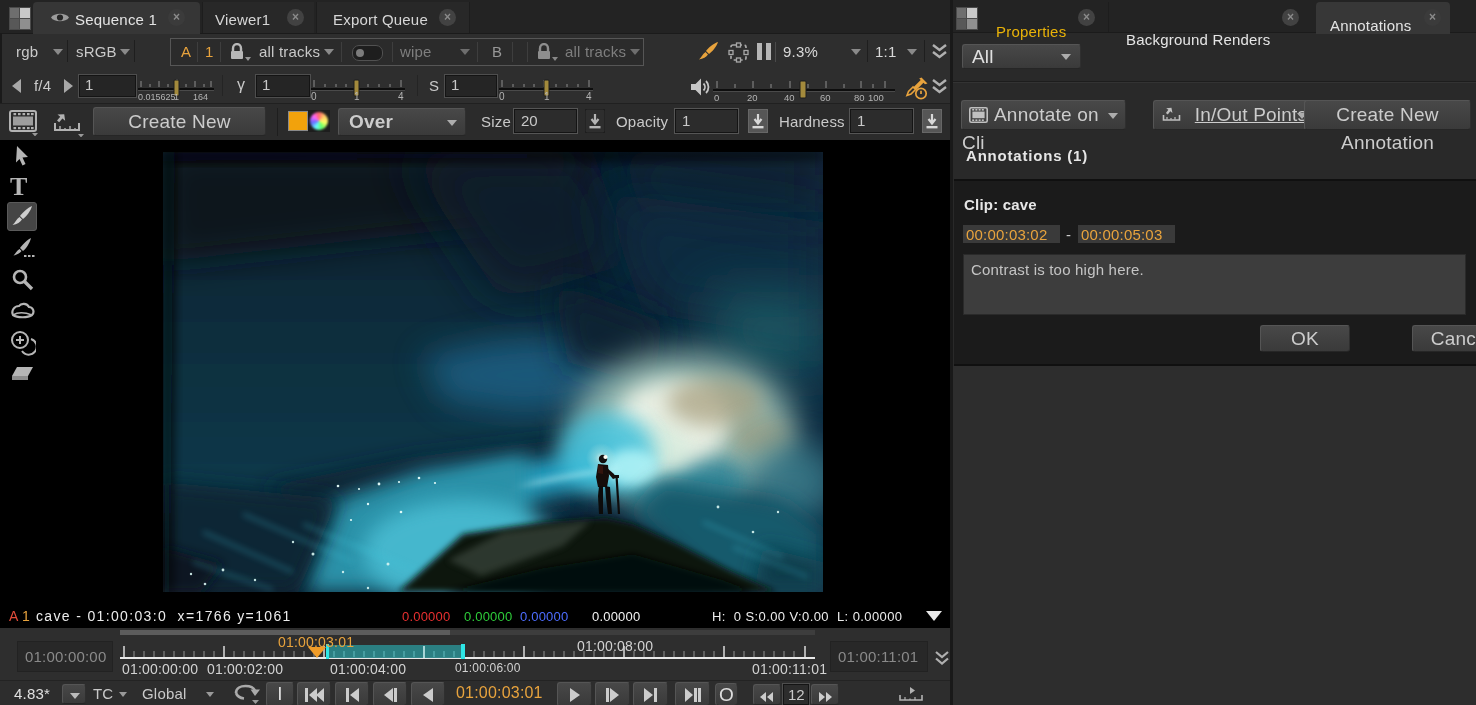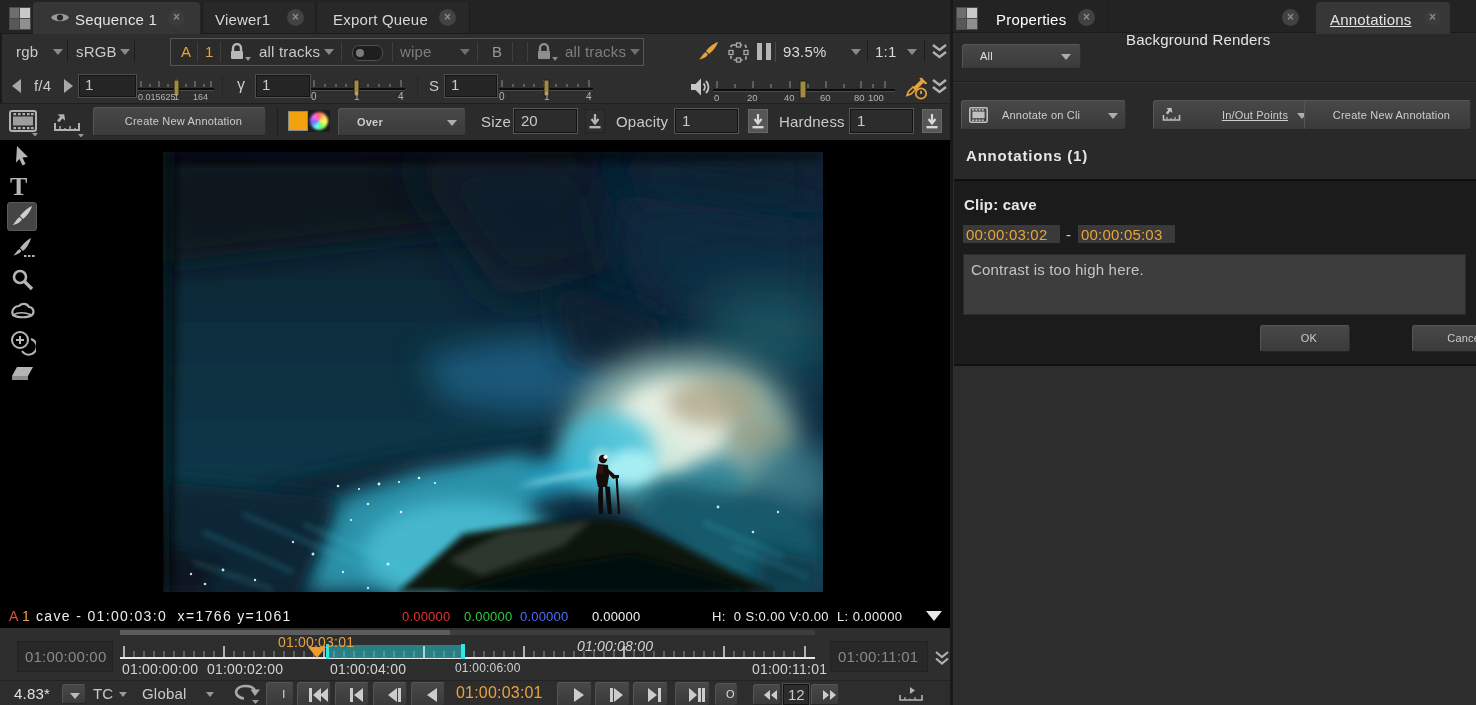--- a/index.html
+++ b/index.html
@@ -3,21 +3,21 @@
 <meta charset="utf-8">
 <style>
   html,body{margin:0;padding:0;background:#2d2d2d;}
   #root{position:relative;width:1476px;height:705px;overflow:hidden;
     font-family:"Liberation Sans",sans-serif;background:#2d2d2d;color:#c8c8c8;}
   .abs{position:absolute;}
   .t{position:absolute;white-space:nowrap;font-size:15px;color:#c9c9c9;letter-spacing:.2px;}
   .btn{position:absolute;box-sizing:border-box;border-radius:3px;
     background:linear-gradient(#484848,#3a3a3a);
     border:1px solid #555;border-bottom-color:#262626;border-right-color:#2f2f2f;
-    color:#cccccc;font-size:11px;text-align:center;letter-spacing:.2px;padding-left:8px;}
+    color:#cccccc;font-size:19px;text-align:center;letter-spacing:.2px;}
   .inp{position:absolute;box-sizing:border-box;background:#252525;
     border:1px solid #141414;box-shadow:0 0 0 1px #4e4e4e;
     color:#c9c9c9;font-size:15px;}
   .vsep{position:absolute;width:1px;background:#1e1e1e;}
   .adn{position:absolute;width:0;height:0;border-left:5px solid transparent;
     border-right:5px solid transparent;border-top:6px solid #999;}
   .xclose{position:absolute;width:17px;height:17px;border-radius:9px;background:#3b3b3b;
     color:#8b8b8b;font-size:12px;font-weight:bold;text-align:center;line-height:16px;}
 </style>
 </head>
@@ -96,21 +96,21 @@
   <svg class="abs" style="left:728px;top:42px;" width="21" height="21" viewBox="0 0 21 21">
     <rect x="3" y="3" width="15" height="15" rx="2" fill="none" stroke="#a8a8a8" stroke-width="1.7" stroke-dasharray="3.2 2.6"></rect>
     <rect x="8.5" y="1" width="4" height="4" fill="#2e2e2e" stroke="#a8a8a8" stroke-width="1.3"></rect>
     <rect x="8.5" y="16" width="4" height="4" fill="#2e2e2e" stroke="#a8a8a8" stroke-width="1.3"></rect>
     <rect x="1" y="8.5" width="4" height="4" fill="#2e2e2e" stroke="#a8a8a8" stroke-width="1.3"></rect>
     <rect x="16" y="8.5" width="4" height="4" fill="#2e2e2e" stroke="#a8a8a8" stroke-width="1.3"></rect>
   </svg>
   <div class="abs" style="left:757px;top:43px;width:5px;height:17px;background:#b5b5b5;"></div>
   <div class="abs" style="left:766px;top:43px;width:5px;height:17px;background:#b5b5b5;"></div>
   <div class="vsep" style="left:775px;top:42px;height:20px;background:#4a4a4a;"></div>
-  <div class="t" style="left:783px;top:43px;color:#d8d8d8;">93.5%</div>
+  <div class="t" style="left:783px;top:43px;color:#d8d8d8;">9.3%</div>
   <div class="adn" style="left:851px;top:49px;border-top-color:#8a8a8a;"></div>
   <div class="vsep" style="left:867px;top:40px;height:22px;"></div>
   <div class="t" style="left:875px;top:43px;color:#d8d8d8;">1:1</div>
   <div class="adn" style="left:907px;top:49px;border-top-color:#8a8a8a;"></div>
   <div class="vsep" style="left:924px;top:40px;height:22px;"></div>
   <svg class="abs" style="left:931px;top:43px;" width="17" height="17" viewBox="0 0 17 17">
     <path d="M2 2 L8.5 7 L15 2" fill="none" stroke="#b0b0b0" stroke-width="2.4"></path>
     <path d="M2 9 L8.5 14 L15 9" fill="none" stroke="#b0b0b0" stroke-width="2.4"></path>
   </svg>
 </div>
@@ -560,21 +560,21 @@
     <line x1="304" y1="12" x2="304" y2="24" stroke="#d8f8f8" stroke-width="1.4"></line>
     <rect x="206" y="10" width="3" height="15" fill="#2ee6e6"></rect>
     <rect x="341" y="10" width="4" height="15" fill="#2ee6e6"></rect>
     <polygon points="188,13 206,13 197,24" fill="#f09c28"></polygon>
   </svg>
   <div class="t" style="left:278px;top:634px;color:#e8a33d;font-size:14px;">01:00:03:01</div>
   <div class="t" style="left:122px;top:661px;color:#d2d2d2;font-size:14px;">01:00:00:00</div>
   <div class="t" style="left:207px;top:661px;color:#d2d2d2;font-size:14px;">01:00:02:00</div>
   <div class="t" style="left:330px;top:661px;color:#d2d2d2;font-size:14px;">01:00:04:00</div>
   <div class="t" style="left:455px;top:661px;color:#d2d2d2;font-size:12px;">01:00:06:00</div>
-  <div class="t" style="left:577px;top:638px;color:#d2d2d2;font-size:14px;font-style:italic;">01:00:08:00</div>
+  <div class="t" style="left:577px;top:638px;color:#d2d2d2;font-size:14px;">01:00:08:00</div>
   <div class="t" style="left:752px;top:661px;color:#d2d2d2;font-size:14px;">01:00:11:01</div>
   <svg class="abs" style="left:934px;top:650px;" width="16" height="16" viewBox="0 0 16 16">
     <path d="M2 2 L8 7 L14 2" fill="none" stroke="#b0b0b0" stroke-width="2.2"></path>
     <path d="M2 8.5 L8 13.5 L14 8.5" fill="none" stroke="#b0b0b0" stroke-width="2.2"></path>
   </svg>
 </div>
 
 <div id="TRANSPORT">
   <div class="abs" style="left:0;top:680px;width:950px;height:25px;background:#2d2d2d;border-top:1px solid #232323;box-sizing:border-box;"></div>
   <div class="t" style="left:14px;top:685px;color:#e0e0e0;">4.83*</div>
@@ -649,27 +649,27 @@
 <div class="abs" style="left:950px;top:0;width:3px;height:705px;background:#191919;"></div>
 <div id="RPANE">
   <div class="abs" style="left:953px;top:0;width:523px;height:705px;background:#292929;"></div>
   <div class="abs" style="left:953px;top:0;width:523px;height:33px;background:#232323;border-bottom:1px solid #1b1b1b;box-sizing:border-box;"></div>
   <div class="abs" style="left:956px;top:7px;width:22px;height:23px;background:#4a4a4a;">
     <div class="abs" style="left:1px;top:1px;width:9px;height:10px;background:#6e6e6e;"></div>
     <div class="abs" style="left:1px;top:12px;width:9px;height:10px;background:#585858;"></div>
     <div class="abs" style="left:11px;top:1px;width:10px;height:10px;background:#c9c9c9;"></div>
     <div class="abs" style="left:11px;top:12px;width:10px;height:10px;background:#8f8f8f;"></div>
   </div>
-  <div class="t" style="left:996px;top:11px;color:#ffffff;">Properties</div>
+  <div class="t" style="left:996px;top:23px;color:#eab308;">Properties</div>
   <div class="xclose" style="left:1078px;top:9px;background:#424242;">×</div>
   <div class="abs" style="left:1108px;top:2px;width:1px;height:30px;background:#1d1d1d;"></div>
   <div class="t" style="left:1126px;top:11px;color:#e5e5e5;margin-top:20px;">Background Renders</div>
   <div class="xclose" style="left:1282px;top:9px;background:#424242;">×</div>
   <div class="abs" style="left:1316px;top:2px;width:134px;height:32px;background:#373737;border-radius:4px 4px 0 0;"></div>
-  <div class="t" style="left:1330px;top:11px;color:#e3e3e3;text-decoration:underline;">Annotations</div>
+  <div class="t" style="left:1330px;top:17px;color:#e3e3e3;">Annotations</div>
   <div class="xclose" style="left:1424px;top:9px;">×</div>
 
   <div class="btn" style="left:962px;top:44px;width:119px;height:25px;text-align:left;">
     <span style="margin-left:9px;line-height:23px;color:#e0e0e0;">All</span>
     <div class="adn" style="left:98px;top:9px;border-top-color:#adadad;"></div>
   </div>
   <div class="abs" style="left:953px;top:81px;width:523px;height:1px;background:#1d1d1d;"></div>
   <div class="abs" style="left:953px;top:82px;width:523px;height:1px;background:#333;"></div>
 
   <div class="btn" style="left:961px;top:100px;width:165px;height:30px;text-align:left;">

